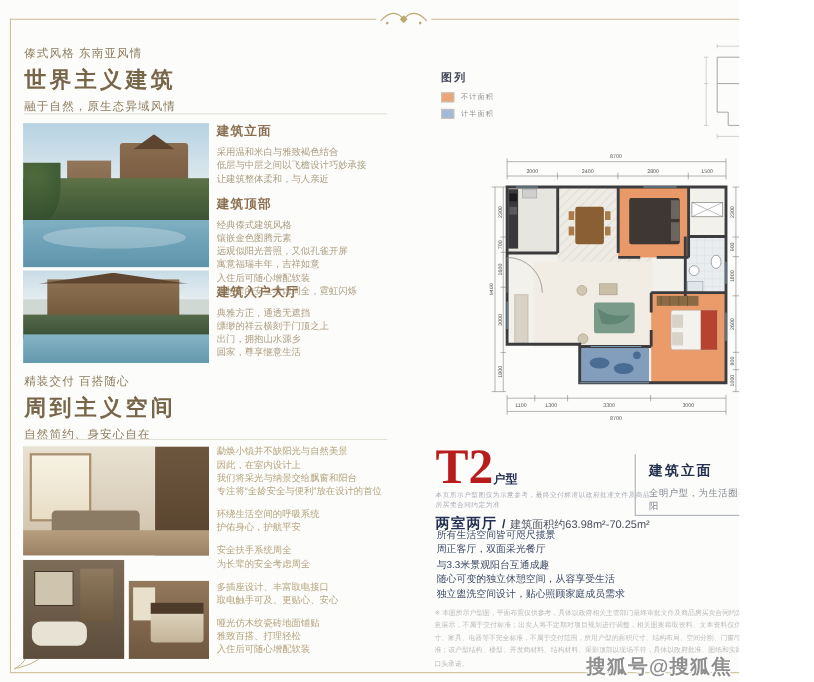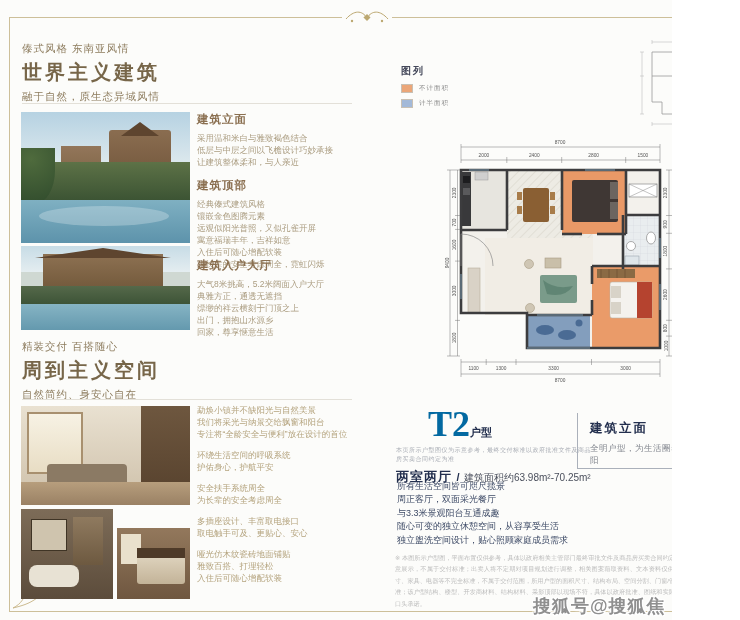--- a/index.html
+++ b/index.html
@@ -20,21 +20,21 @@
   .sec-title{font-size:11.5px;font-weight:bold;color:#8a6f50;letter-spacing:1px;margin:0 0 5px 0;}
   .sec-line{font-size:8.5px;color:#ab9d81;line-height:12px;margin:0;}
   .gold-group{margin:0 0 9px 0;}
   .gold-line{font-size:8.5px;color:#b5a47f;line-height:12px;margin:0;}
   
   .legend-title{font-size:10px;font-weight:bold;color:#44485a;letter-spacing:2px;}
   .legend-row{display:flex;align-items:center;margin-top:6px;}
   .swatch{width:10px;height:7px;margin-right:6px;border:0.5px solid #c8c0b4;}
   .legend-label{font-size:6.5px;color:#8d8d8d;letter-spacing:1px;}
   
-  .t2big{font-family:"Liberation Serif","DejaVu Serif",serif;font-size:36px;font-weight:bold;color:#0369a1;line-height:40px;margin-left:32px;}
+  .t2big{font-family:"Liberation Serif","DejaVu Serif",serif;font-size:45px;font-weight:bold;color:#b91c1c;line-height:40px;}
   .t2suf{font-size:11px;font-weight:bold;color:#232f4e;}
   .t2note{font-size:6px;color:#a9adb5;letter-spacing:0.5px;}
   .t2rooms{font-size:13px;font-weight:bold;color:#232f4e;letter-spacing:1px;}
   .t2slash{font-size:11px;color:#232f4e;font-weight:bold;}
   .t2area{font-size:10px;color:#4a4f5c;}
   .featline{position:absolute;background:#aab0ba;}
   .feat-title{font-size:12.5px;font-weight:bold;color:#232f4e;letter-spacing:2px;}
   .feat-desc{font-size:8.5px;color:#83878f;margin-top:6px;letter-spacing:0.5px;}
   .bullet{font-size:9px;color:#3d4a66;line-height:13.4px;margin:0;}
   .disclaimer{font-size:6.2px;color:#bcbcbc;line-height:1.85;text-align:justify;}
@@ -101,21 +101,20 @@
     <p class="sec-title">建筑顶部</p>
     <p class="sec-line">经典傣式建筑风格</p>
     <p class="sec-line">镶嵌金色图腾元素</p>
     <p class="sec-line">远观似阳光普照，又似孔雀开屏</p>
     <p class="sec-line">寓意福瑞丰年，吉祥如意</p>
     <p class="sec-line">入住后可随心增配软装</p>
     <p class="sec-line">为长辈的安全考虑周全，霓虹闪烁</p>
   </div>
   <div class="abs" style="left:197px;top:258px;width:168px;">
     <p class="sec-title">建筑入户大厅</p>
-    <p class="sec-line">大气8米挑高，5.2米阔面入户大厅</p>
     <p class="sec-line">典雅方正，通透无遮挡</p>
     <p class="sec-line">缥缈的祥云横刻于门顶之上</p>
     <p class="sec-line">出门，拥抱山水源乡</p>
     <p class="sec-line">回家，尊享惬意生活</p>
   </div>
 
   <div class="abs" style="left:22px;top:340px;">
     <div class="eyebrow">精装交付 百搭随心</div>
     <div class="h1" style="margin-top:3px;text-align:right;">周到主义空间</div>
     <div class="sub" style="margin-top:4px;">自然简约、身安心自在</div>
@@ -140,20 +139,21 @@
   <div class="ph" style="left:117px;top:528px;width:73px;height:71px;">
     <div style="left:0;top:0;width:73px;height:71px;background:linear-gradient(#93785c,#6f5740);"></div>
     <div style="left:4px;top:6px;width:20px;height:30px;background:#e9e0cc;"></div>
     <div style="left:20px;top:28px;width:48px;height:28px;background:linear-gradient(#ded3bd,#c3b398);border-radius:3px;"></div>
     <div style="left:20px;top:20px;width:48px;height:10px;background:#4e3a28;"></div>
   </div>
 
   <div class="abs" style="left:197px;top:404px;width:168px;">
     <div class="gold-group">
       <p class="gold-line">勐焕小镇并不缺阳光与自然美景</p>
+      <p class="gold-line">因此，在室内设计上</p>
       <p class="gold-line">我们将采光与纳景交给飘窗和阳台</p>
       <p class="gold-line">专注将“全龄安全与便利”放在设计的首位</p>
     </div>
     <div class="gold-group">
       <p class="gold-line">环绕生活空间的呼吸系统</p>
       <p class="gold-line">护佑身心，护航平安</p>
     </div>
     <div class="gold-group">
       <p class="gold-line">安全扶手系统周全</p>
       <p class="gold-line">为长辈的安全考虑周全</p>

